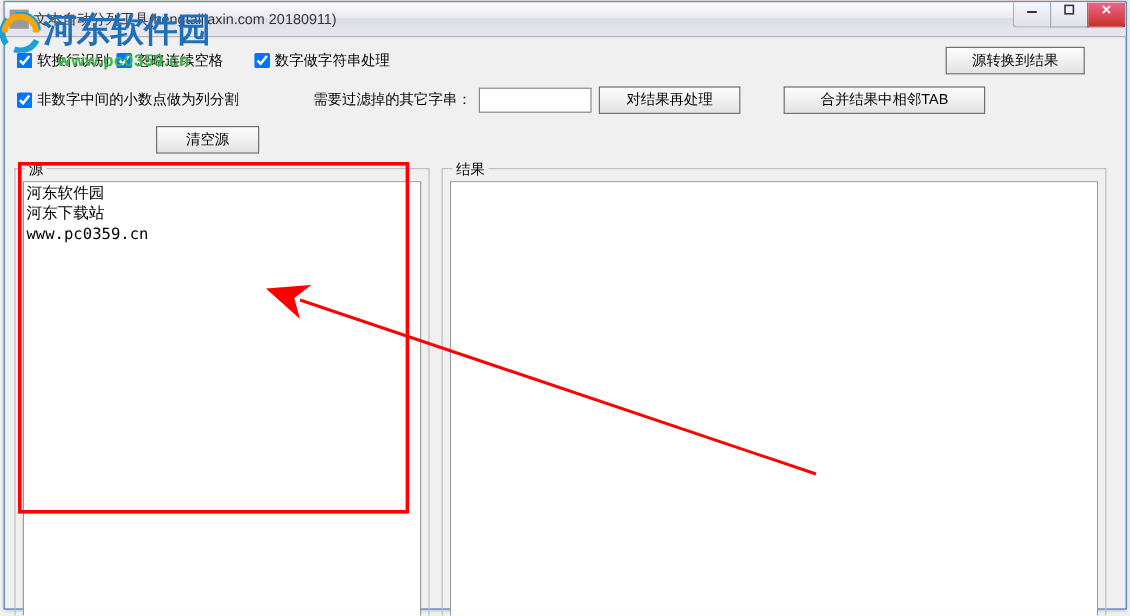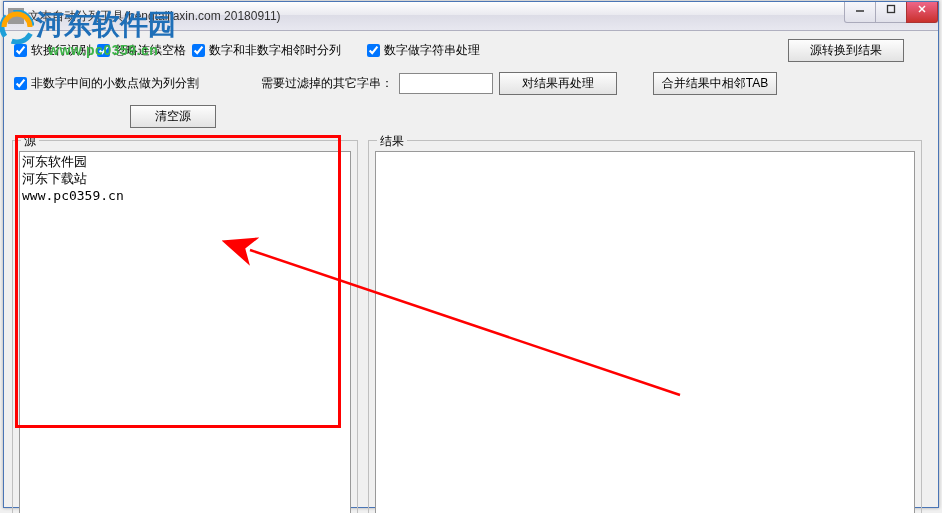--- a/index.html
+++ b/index.html
@@ -231,45 +231,41 @@
 
     <div class="row">
       <label class="chk">
         <input type="checkbox" checked="" style="">
         <span>软换行识别</span>
       </label>
       <label class="chk">
         <input type="checkbox" checked="" style="">
         <span>忽略连续空格</span>
       </label>
-      <label class="chk">
-        <input type="checkbox" checked="" style="">
-        <span>数字和非数字相邻时分列</span>
-      </label>
       <div style="width:14px"></div>
       <label class="chk">
         <input type="checkbox" checked="" style="">
         <span>数字做字符串处理</span>
       </label>
       <div class="spacer"></div>
       <button class="btn" style="width:116px">源转换到结果</button>
       <div style="width:18px"></div>
     </div>
 
     <div class="row">
       <label class="chk">
         <input type="checkbox" checked="" style="">
         <span>非数字中间的小数点做为列分割</span>
       </label>
       <div style="width:50px"></div>
       <span style="white-space:nowrap">需要过滤掉的其它字串：</span>
       <input class="txtfield" style="width: 86px;" value="">
       <button class="btn" style="width:118px">对结果再处理</button>
       <div style="width:24px"></div>
-      <button class="btn" style="width:124px">合并结果中相邻TAB</button>
+      <button class="btn" style="width:168px">合并结果中相邻TAB</button>
     </div>
 
     <div class="row" style="margin-left:116px; margin-bottom:6px;">
       <button class="btn" style="width:86px">清空源</button>
     </div>
 
   </div>
 
   <div class="panes">
     <div class="groupbox src">

